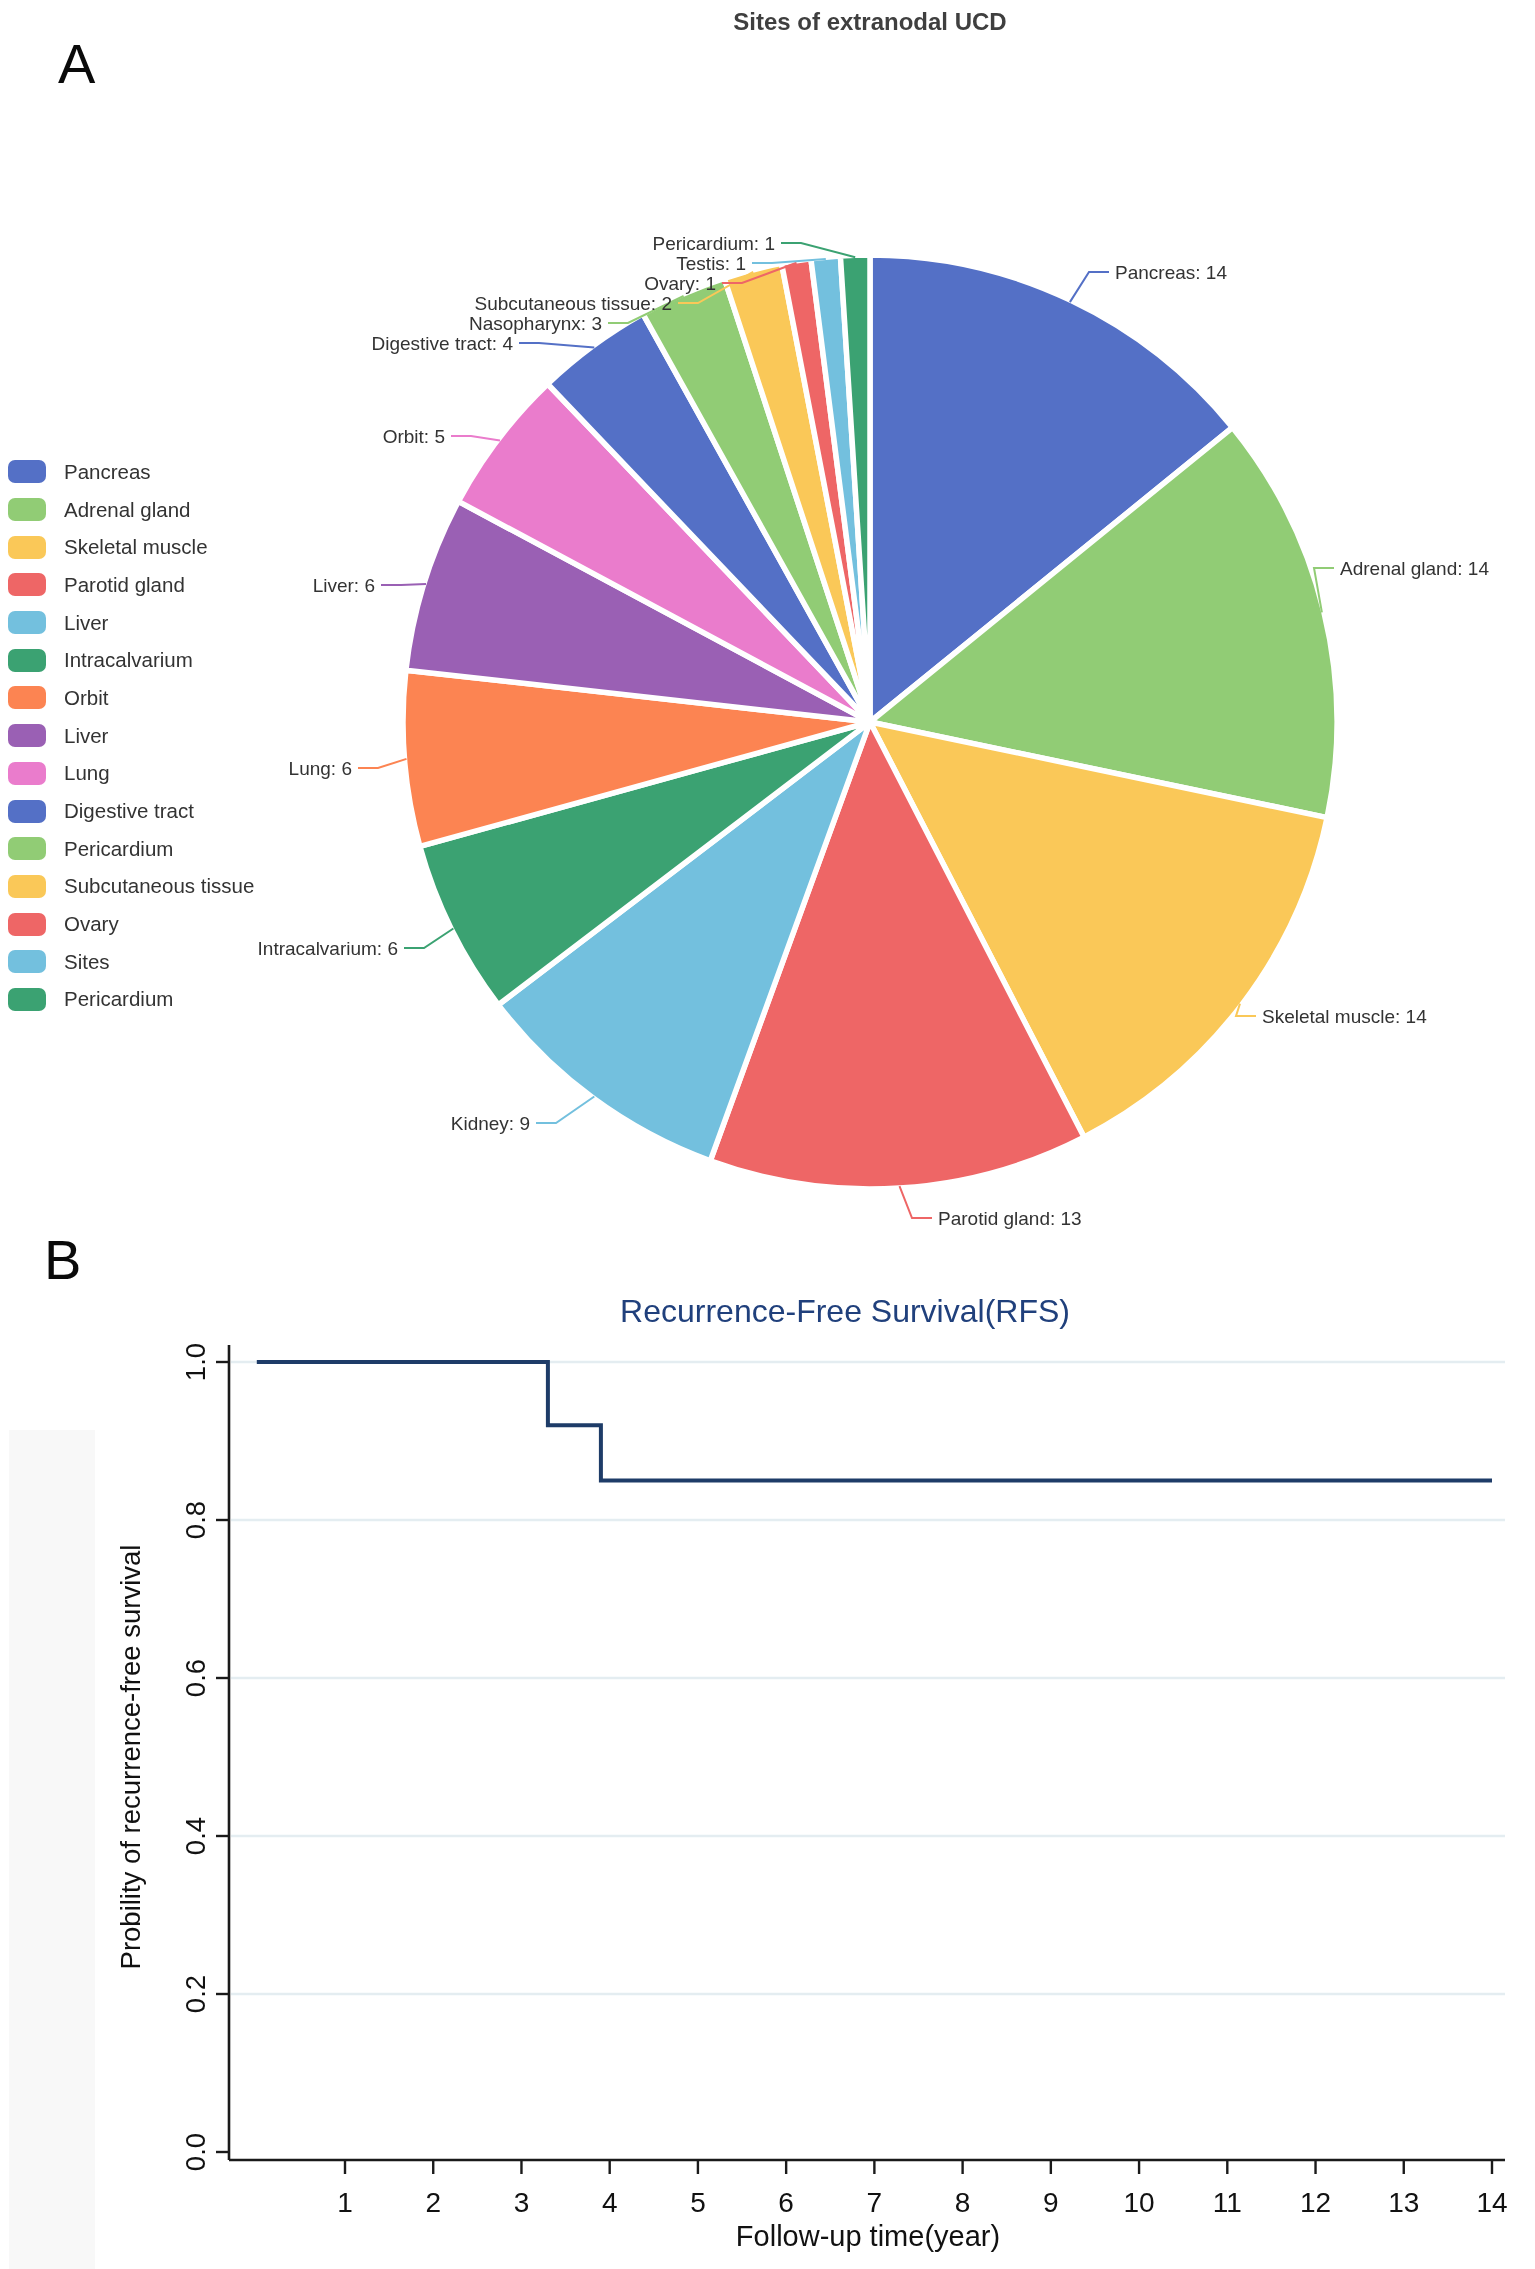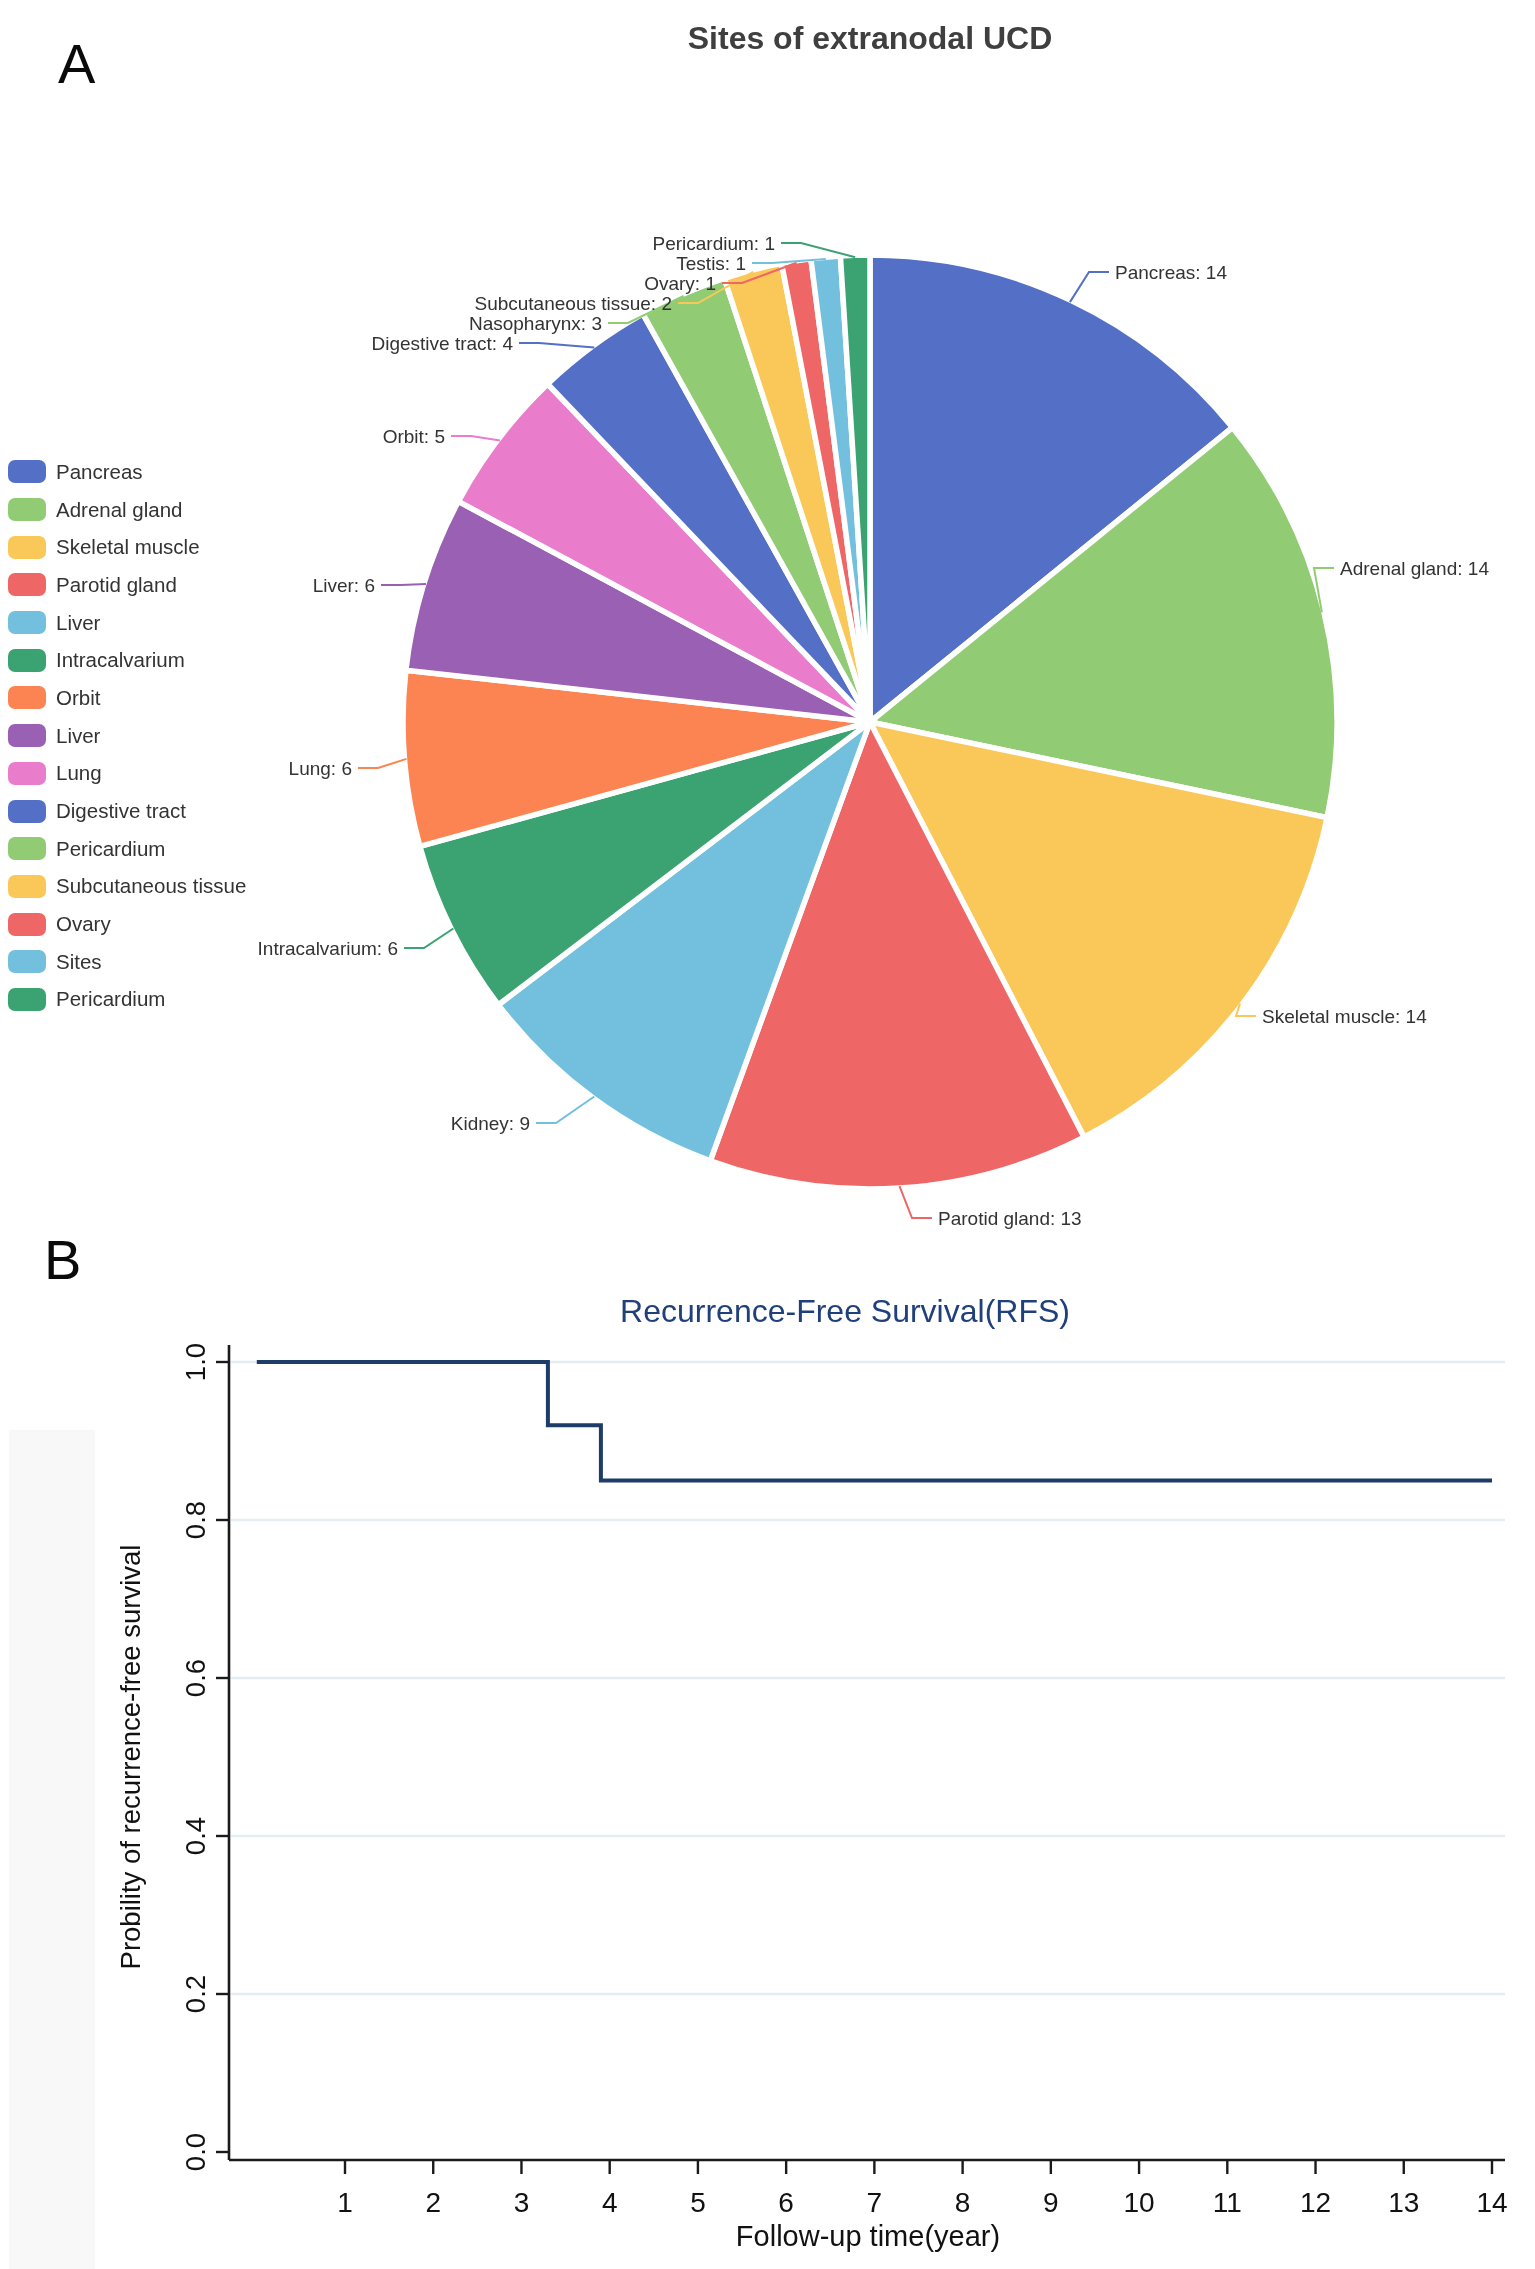--- a/index.html
+++ b/index.html
@@ -1,26 +1,26 @@
 <!DOCTYPE html>
 <html><head>
 <meta charset="utf-8">
 <style>
   html,body{margin:0;padding:0;background:#fff;}
   body{width:1535px;height:2269px;position:relative;overflow:hidden;
        font-family:"Liberation Sans",sans-serif;color:#333;}
   .panel-letter{position:absolute;font-size:56px;font-weight:500;color:#0a0a0a;line-height:1;}
   #panelA-letter{left:58px;top:36px;}
   #panelB-letter{left:44px;top:1232px;}
-  #pie-title{position:absolute;left:570px;top:20px;width:600px;text-align:center;
-             font-size:32px;font-weight:700;color:#3f3f3f;}
+  #pie-title{position:absolute;left:570px;top:8px;width:600px;text-align:center;
+             font-size:24px;font-weight:700;color:#3f3f3f;}
   #legend{position:absolute;left:8px;top:453px;display:flex;flex-direction:column;}
   .legend-row{height:37.7px;display:flex;align-items:center;}
   .legend-swatch{width:38px;height:23px;border-radius:7px;flex:0 0 auto;}
-  .legend-label{margin-left:10px;font-size:20.5px;color:#333;white-space:nowrap;}
+  .legend-label{margin-left:18px;font-size:20.5px;color:#333;white-space:nowrap;}
   #pie-svg{position:absolute;left:0;top:0;}
   #km-svg{position:absolute;left:0;top:1240px;}
   #gray-band{position:absolute;left:9px;top:1430px;width:86px;height:839px;background:#f8f8f8;}
   svg text{font-family:"Liberation Sans",sans-serif;}
 </style>
 </head>
 <body>
 
 <div class="panel-letter" id="panelA-letter">A</div>
 

